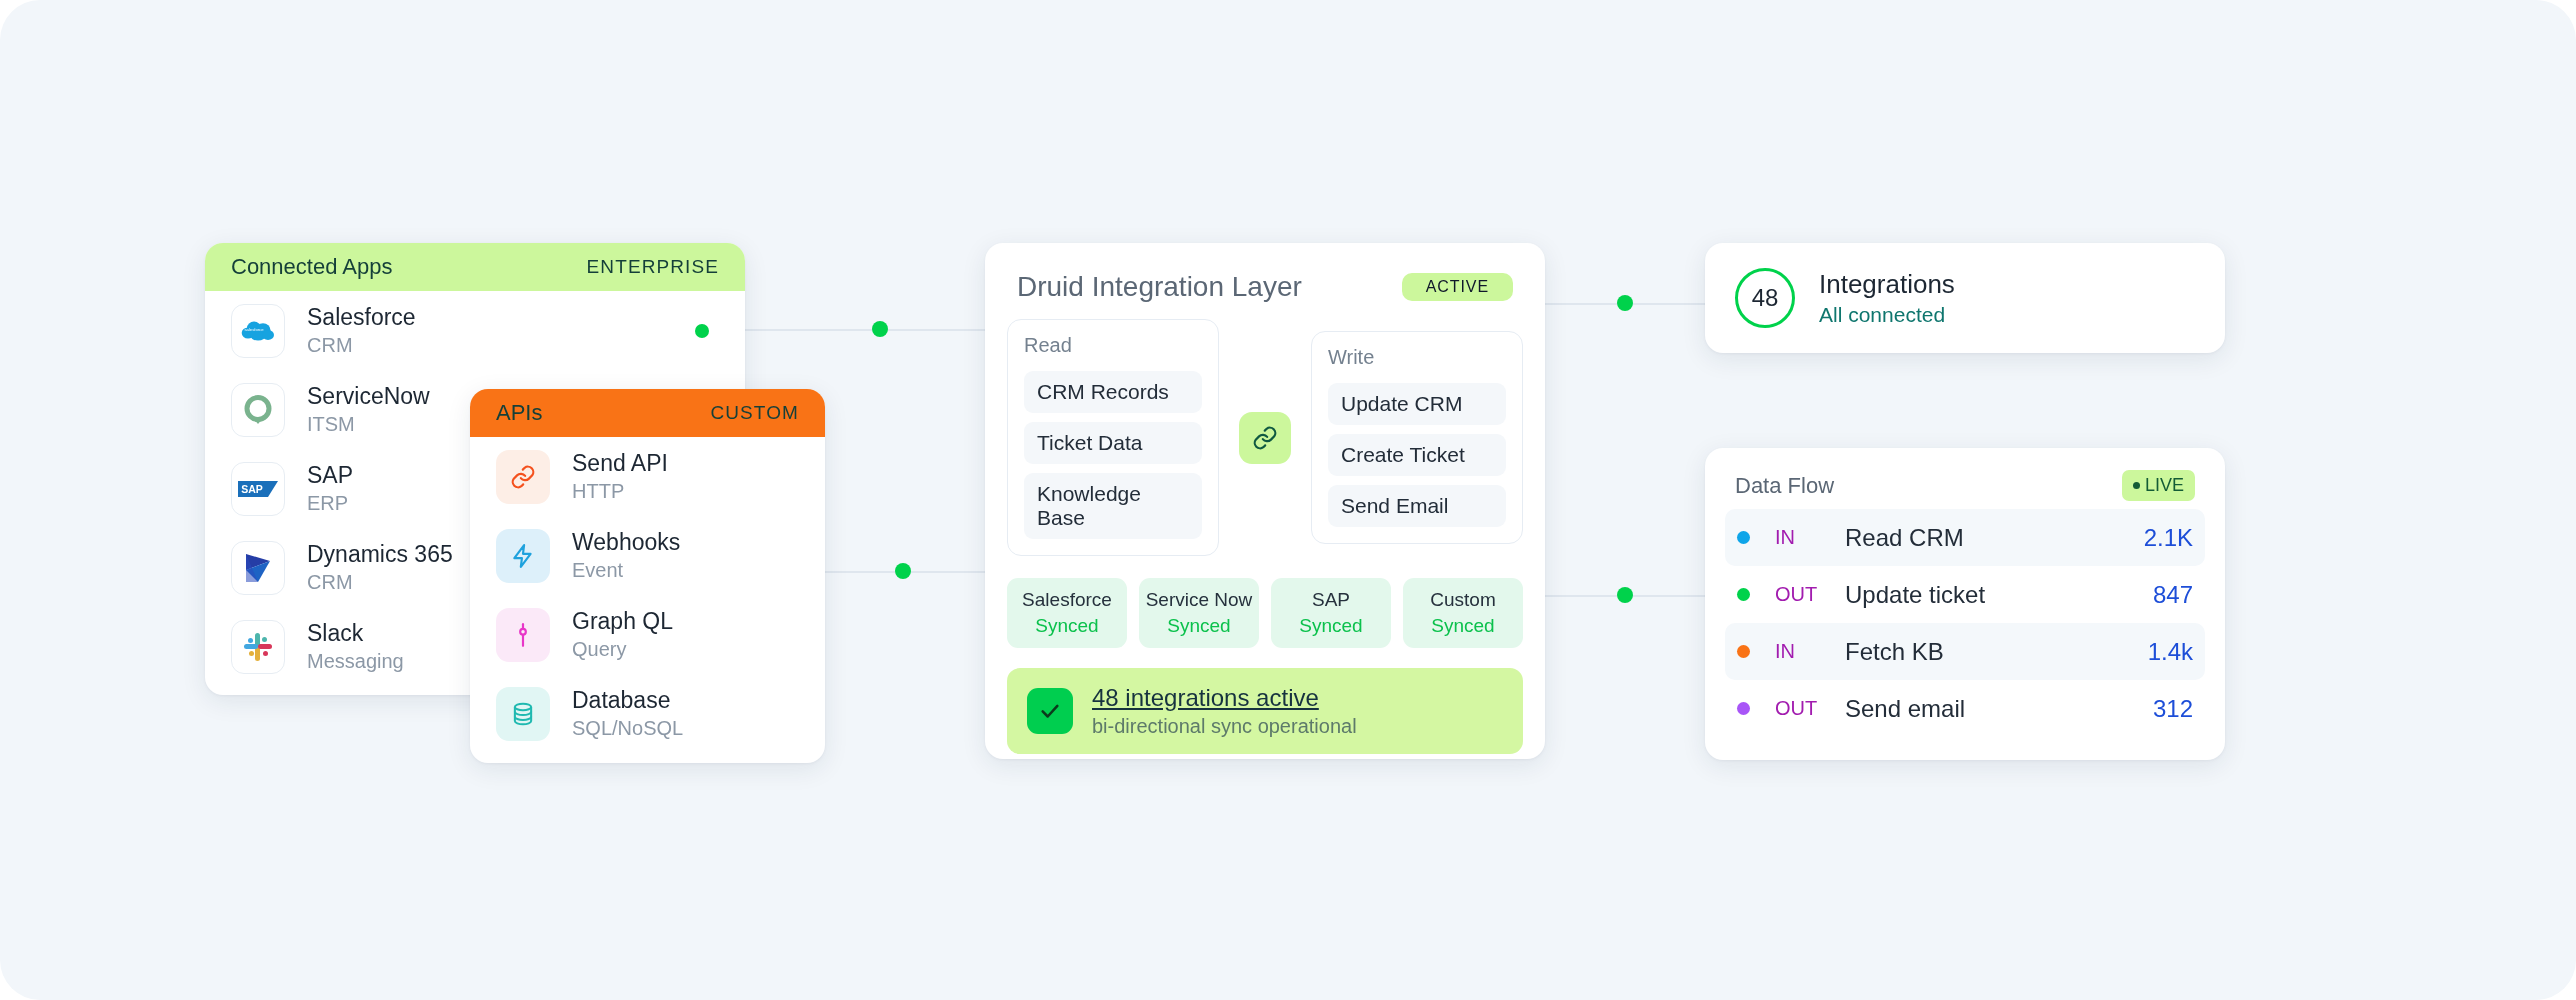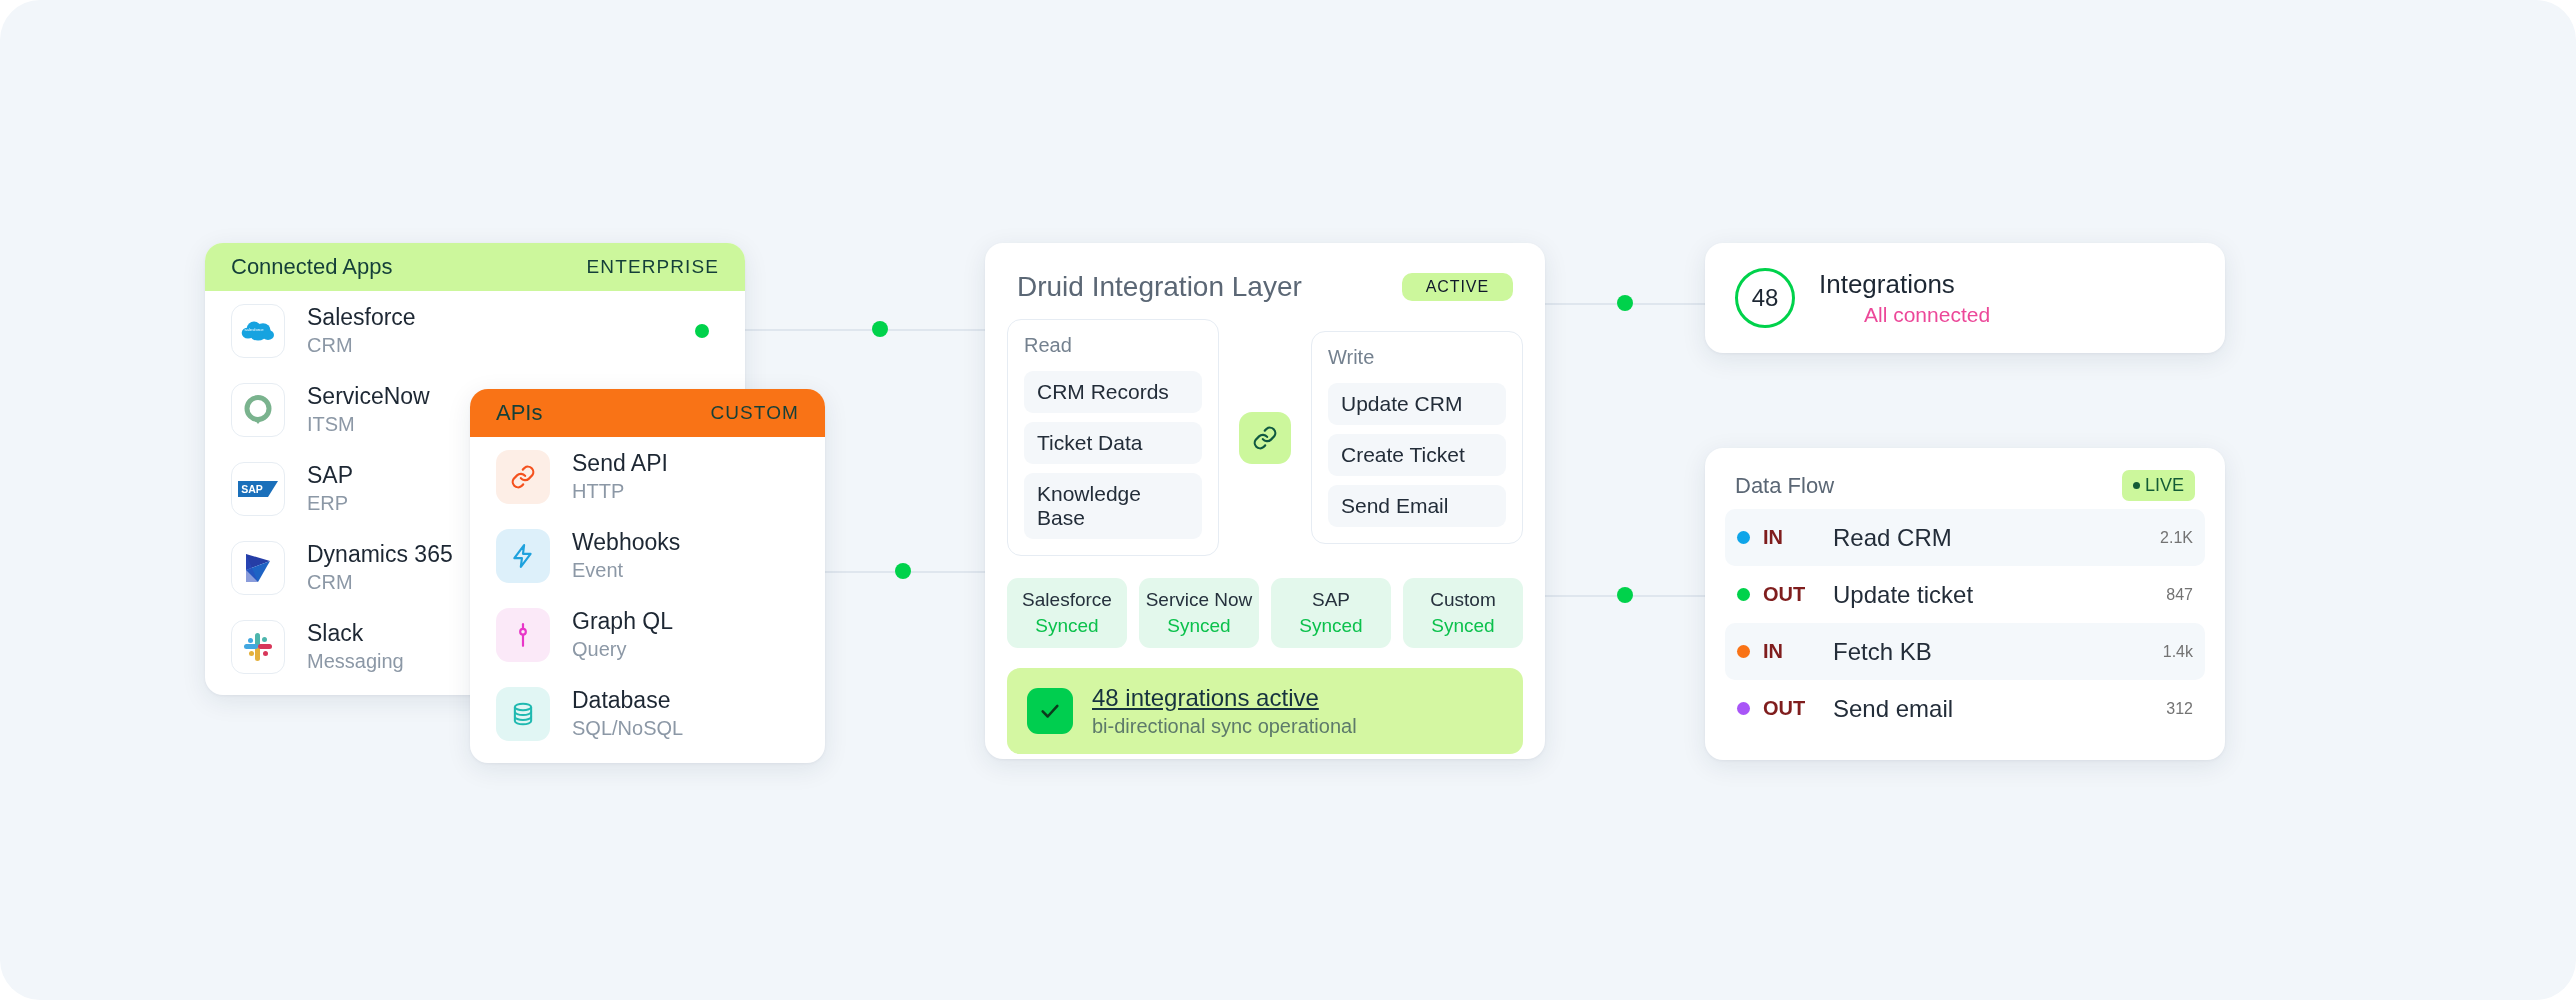--- a/index.html
+++ b/index.html
@@ -126,43 +126,43 @@
     left: 1705px; top: 243px; width: 520px; height: 110px;
     display: flex; align-items: center; gap: 24px; padding: 0 30px;
   }
   .ring {
     width: 60px; height: 60px; border-radius: 50%;
     border: 3.5px solid #00d24b; flex: none;
     display: flex; align-items: center; justify-content: center;
     font-size: 24px; color: #1d2733;
   }
   .int-t1 { font-size: 26px; color: #1d2733; margin-bottom: 3px; }
-  .int-t2 { font-size: 21px; color: #ec4899; margin-left: 45px; }
+  .int-t2 { font-size: 21px; color: #0f766e; }
 
   
   #flow-card { left: 1705px; top: 448px; width: 520px; height: 312px; padding: 22px 20px; }
   .flow-head {
     display: flex; align-items: center; justify-content: space-between;
     padding: 0 10px 8px 10px;
   }
   .flow-title { font-size: 22px; color: #5b6775; }
   .badge-live {
     background: #ccf79c; color: #145c36; font-size: 18px;
     padding: 5px 11px; border-radius: 7px; display: flex; align-items: center; gap: 5px;
   }
   .live-dot { width: 7px; height: 7px; border-radius: 50%; background: #145c36; }
   .flow-row {
     display: flex; align-items: center; height: 57px;
     padding: 0 12px; border-radius: 10px;
   }
   .flow-row.alt { background: #f4f8fb; }
   .fr-dot { width: 13px; height: 13px; border-radius: 50%; flex: none; }
-  .fr-dir { width: 70px; font-size: 20px; color: #7f1d1d; margin-left: 13px; font-weight: bold; }
+  .fr-dir { width: 70px; font-size: 20px; color: #a21caf; margin-left: 25px; }
   .fr-label { flex: 1; font-size: 24px; color: #232d39; }
-  .fr-val { font-size: 16px; color: #737373; }
+  .fr-val { font-size: 24px; color: #1d4ed8; }
 </style>
 </head>
 <body>
 
 <div id="canvas">
 
   <div class="conn-line" style="left:745px; top:329px; width:240px;"></div>
   <div class="conn-dot" style="left:872px; top:321px;"></div>
 
   <div class="conn-line" style="left:800px; top:571px; width:185px;"></div>

